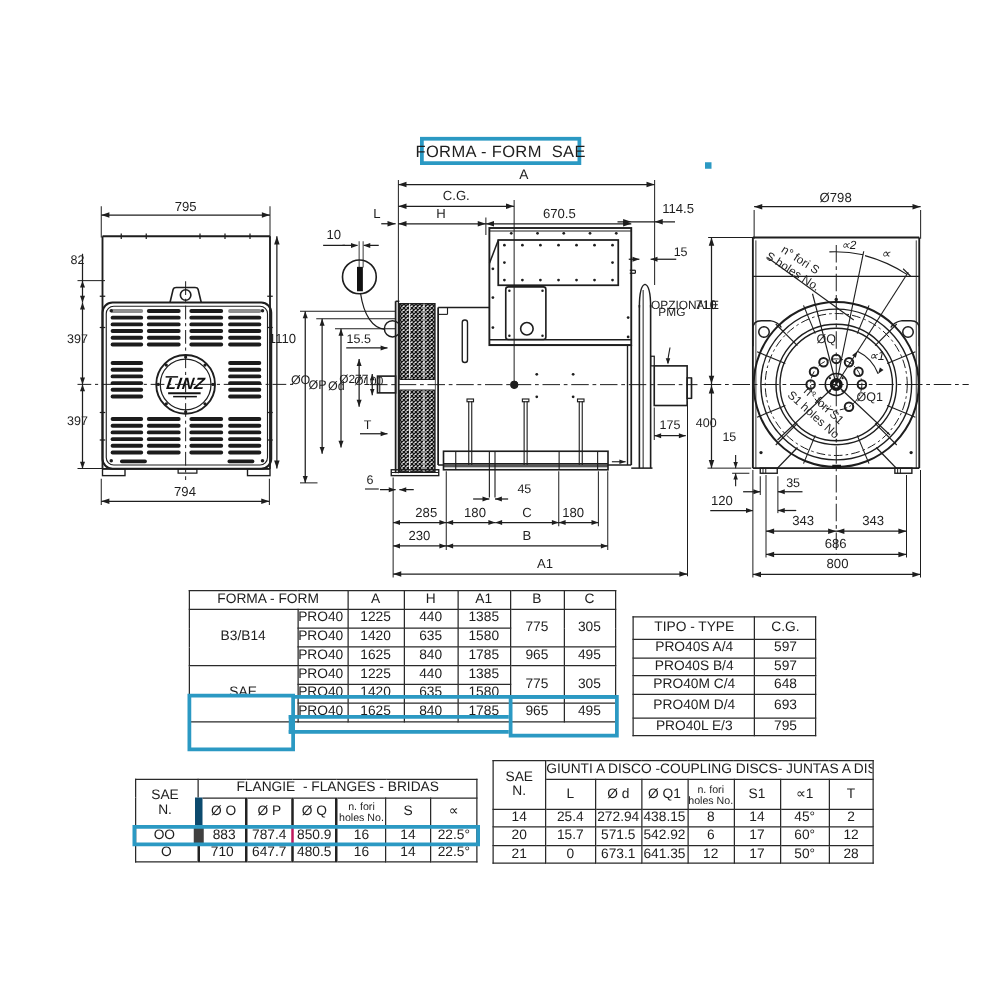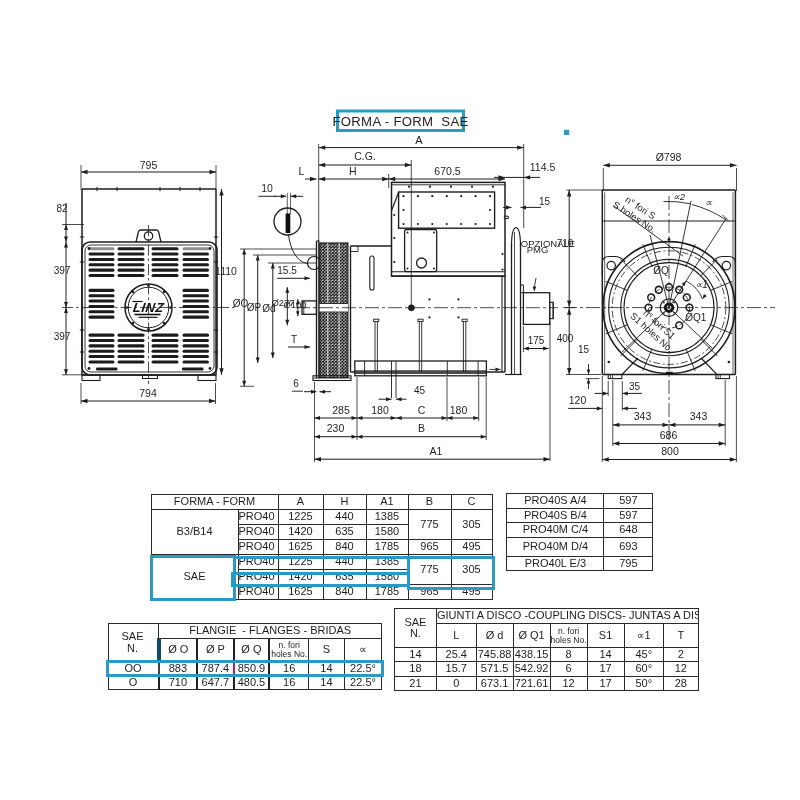--- a/index.html
+++ b/index.html
@@ -752,21 +752,21 @@
 <g>
         <text x="670.0" y="454.8" font-size="10.5" text-anchor="middle" font-weight="normal" fill="#1e1e1e">800</text>
         <line x1="602.3" y1="459.5" x2="736.4" y2="459.5" stroke="#1e1e1e" stroke-width="1.0"></line>
         <polygon points="602.3,459.5 608.8,457.3 608.8,461.7" fill="#1e1e1e"></polygon>
         <polygon points="736.4,459.5 729.9,461.7 729.9,457.3" fill="#1e1e1e"></polygon>
         <line x1="602.3" y1="376.0" x2="602.3" y2="462.0" stroke="#1e1e1e" stroke-width="0.8"></line>
         <line x1="736.4" y1="376.0" x2="736.4" y2="462.0" stroke="#1e1e1e" stroke-width="0.8"></line>
       </g>
     </svg></div>
 
-<table class="abs t1" style="left:150.5px;top:494px;width:341px;border:1.5px solid #222">
+<table class="abs t1" style="left:150.5px;top:472px;width:341px;border:1.5px solid #222">
 <colgroup>
       <col style="width:87px">
       <col style="width:40px">
       <col style="width:45px">
       <col style="width:43px">
       <col style="width:42px">
       <col style="width:43px">
       <col style="width:41px">
     </colgroup>
 <tbody>
@@ -826,20 +826,24 @@
       </tr>
 </tbody>
   </table>
 
 <table class="abs t1" style="left:506.4px;top:493px;width:146px;border:1.5px solid #222">
 <colgroup>
       <col style="width:97px">
       <col style="width:49px">
     </colgroup>
 <tbody>
+      <tr style="height:18px">
+        <td>TIPO - TYPE</td>
+        <td>C.G.</td>
+      </tr>
 <tr style="height:14.5px">
         <td>PRO40S A/4</td>
         <td>597</td>
       </tr>
 <tr style="height:14.5px">
         <td>PRO40S B/4</td>
         <td>597</td>
       </tr>
 <tr style="height:14.5px">
         <td>PRO40M C/4</td>
@@ -865,30 +869,30 @@
       <col style="width:39.3px">
       <col style="width:35.7px">
       <col style="width:37.5px">
     </colgroup>
 <tbody>
       <tr style="height:14.5px">
         <td rowspan="2">SAE<br>N.</td>
         <td colspan="6">FLANGIE&nbsp; - FLANGES - BRIDAS</td>
       </tr>
 <tr style="height:23.5px">
-        <td style="border-left:4px solid #0c4a6e">Ø O</td>
+        <td style="border-left:6px solid #0c4a6e">Ø O</td>
         <td style="border-left:2px solid #222">Ø P</td>
         <td style="border-left:2px solid #222">Ø Q</td>
         <td style="border-left:2px solid #222" class="small">n. fori<br>holes No.</td>
         <td>S</td>
         <td>∝</td>
       </tr>
 <tr style="height:14.2px">
         <td>OO</td>
-        <td style="border-left:2px solid #404040">883</td>
+        <td style="border-left:8px solid #404040">883</td>
         <td style="border-left:2px solid #222">787.4</td>
         <td style="border-left:2px solid #be185d">850.9</td>
         <td style="border-left:2px solid #222">16</td>
         <td>14</td>
         <td>22.5°</td>
       </tr>
 <tr style="height:13.8px">
         <td>O</td>
         <td style="border-left:2px solid #222">710</td>
         <td style="border-left:2px solid #222">647.7</td>
@@ -921,42 +925,42 @@
         <td>Ø d</td>
         <td>Ø Q1</td>
         <td class="small">n. fori<br>holes No.</td>
         <td>S1</td>
         <td>∝1</td>
         <td>T</td>
       </tr>
 <tr style="height:14px">
         <td>14</td>
         <td>25.4</td>
-        <td>745.88</td>
+        <td>272.94</td>
         <td>438.15</td>
         <td>8</td>
         <td>14</td>
         <td>45°</td>
         <td>2</td>
       </tr>
 <tr style="height:14.4px">
-        <td>18</td>
+        <td>20</td>
         <td>15.7</td>
         <td>571.5</td>
         <td>542.92</td>
         <td>6</td>
         <td>17</td>
         <td>60°</td>
         <td>12</td>
       </tr>
 <tr style="height:14px">
         <td>21</td>
         <td>0</td>
         <td>673.1</td>
-        <td>721.61</td>
+        <td>641.35</td>
         <td>12</td>
         <td>17</td>
         <td>50°</td>
         <td>28</td>
       </tr>
 </tbody>
   </table>
 
 <div class="abs" style="left:150px;top:554.5px;width:86px;height:46px;border:3.2px solid #2b99c3"></div>
 

